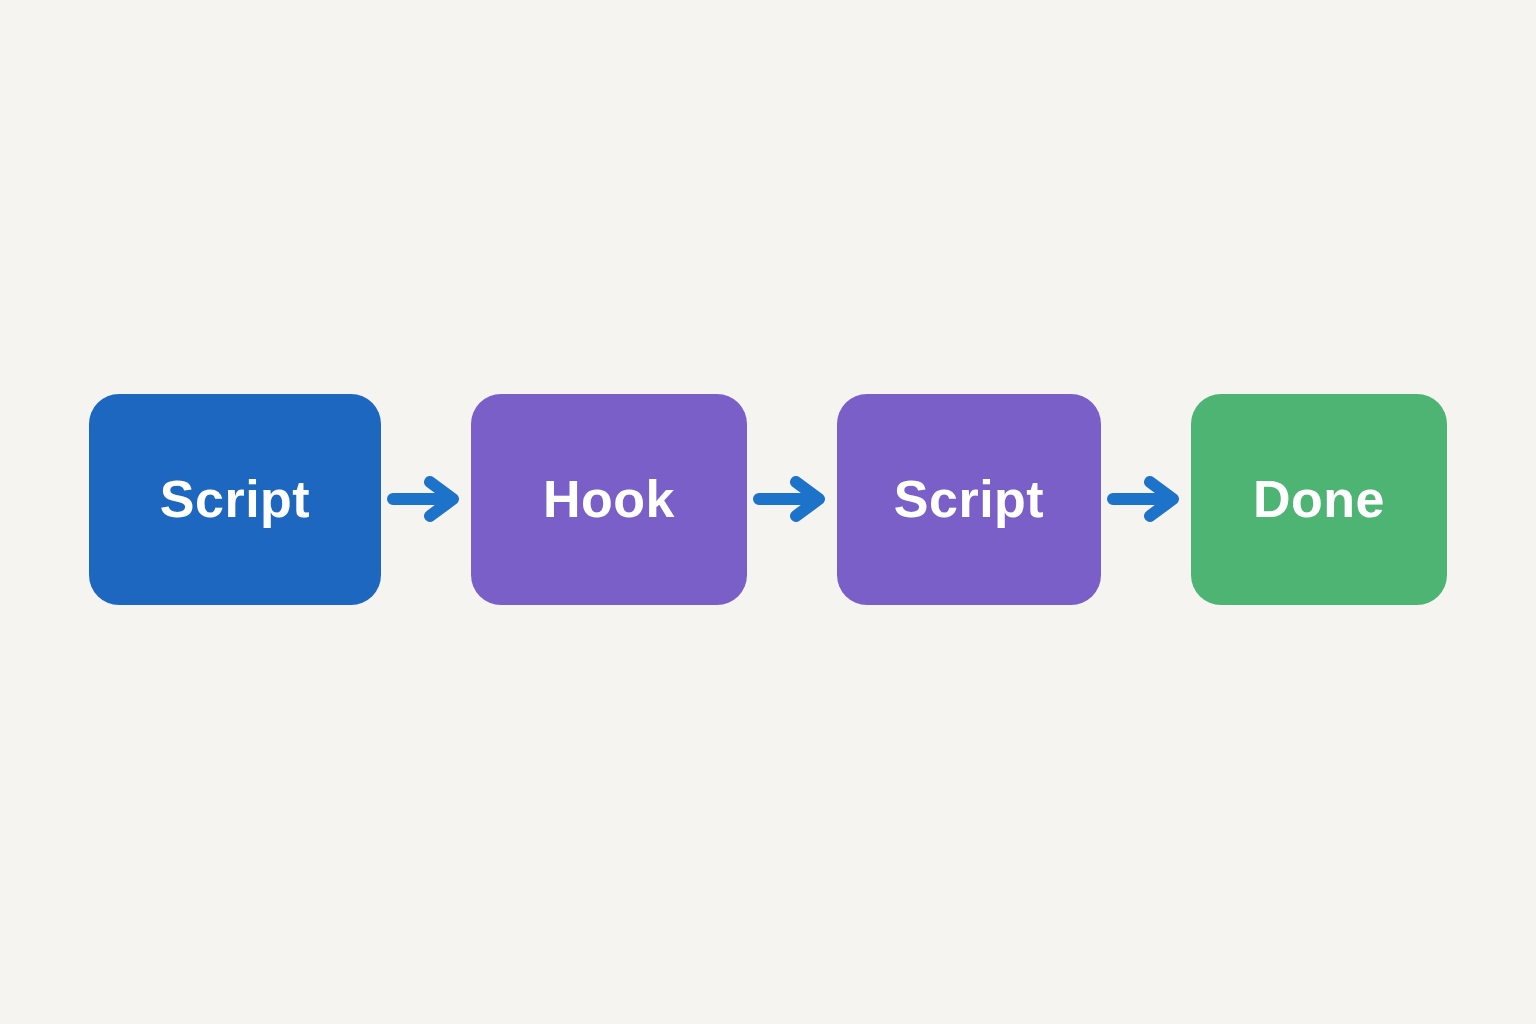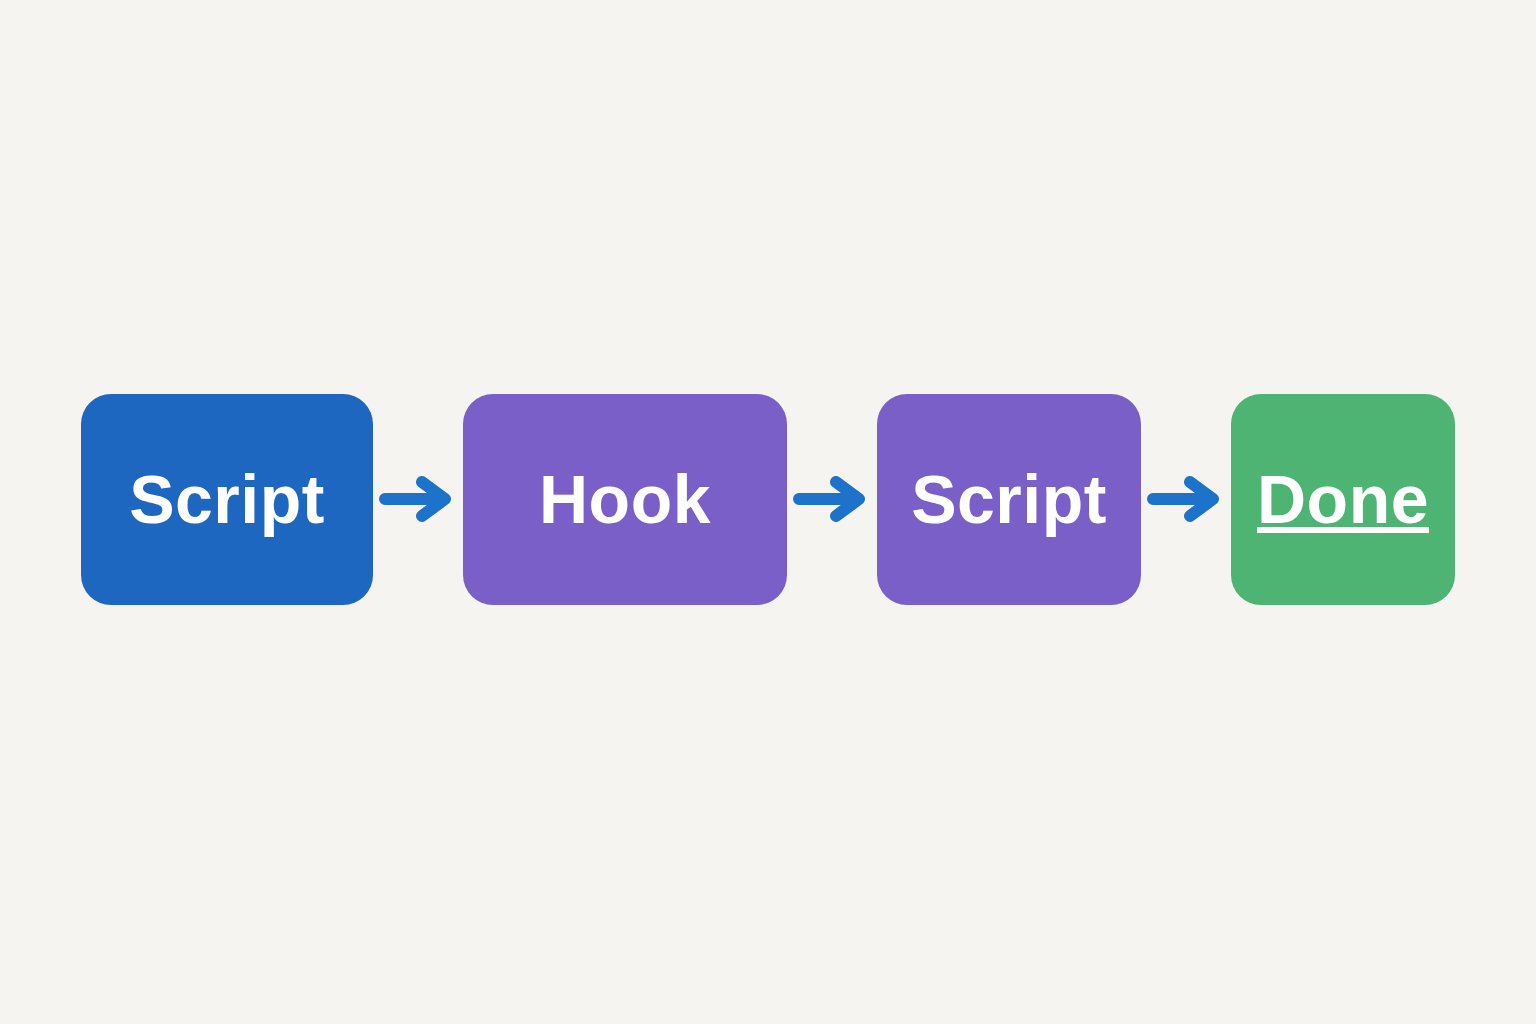--- a/index.html
+++ b/index.html
@@ -26,30 +26,30 @@
     align-items: center;
   }
 
   .node {
     height: 211px;
     border-radius: 30px;
     display: flex;
     align-items: center;
     justify-content: center;
     color: #ffffff;
-    font-size: 68px;
+    font-size: 52px;
     font-weight: 700;
     letter-spacing: 0.5px;
   }
 
   
   .node-1 { width: 292px; }
-  .node-2 { width: 324px; }
+  .node-2 { width: 276px; }
   .node-3 { width: 264px; }
-  .node-4 { width: 224px; text-decoration: underline; }
+  .node-4 { width: 256px; }
 
   .arrow {
     width: 90px;
     height: 64px;
     flex: 0 0 auto;
     display: block;
   }
 </style>
 </head>
 <body>

